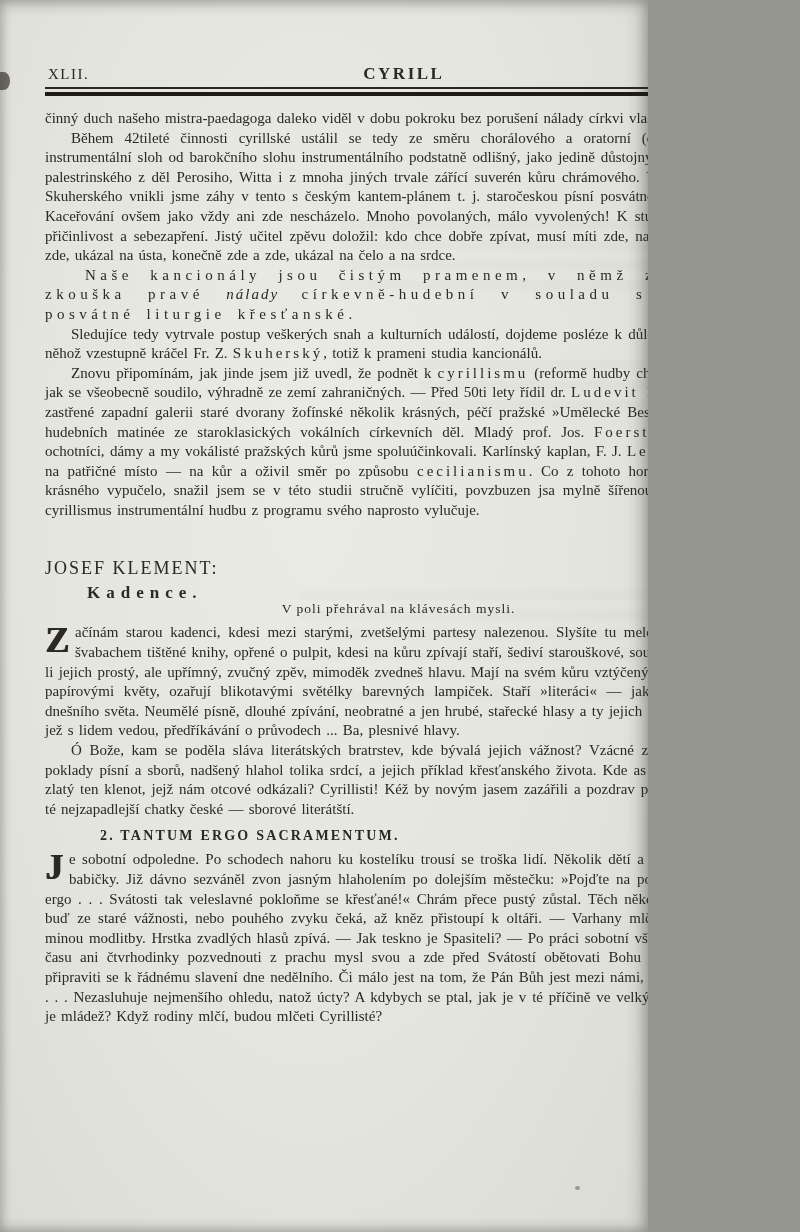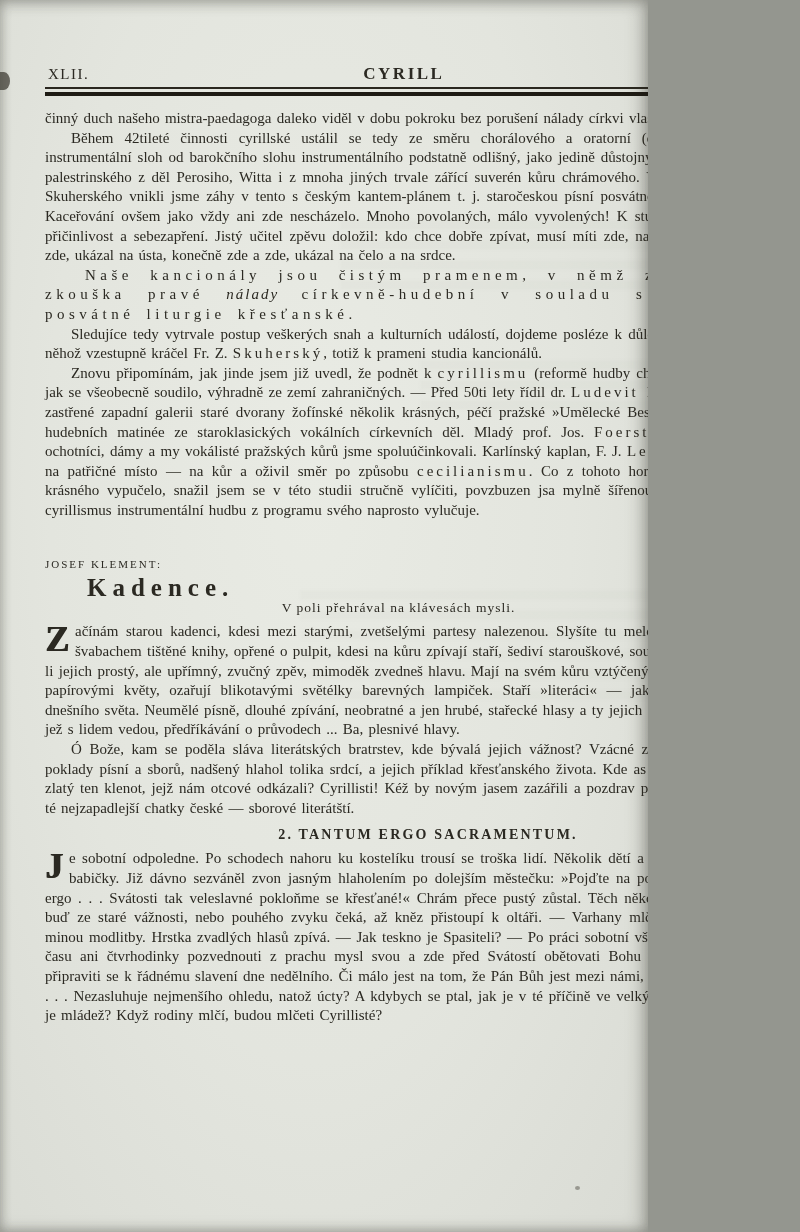--- a/index.html
+++ b/index.html
@@ -40,25 +40,25 @@
   p.indent{text-indent:26px;}
   p.spaced{letter-spacing:4.5px;word-spacing:4px;text-indent:40px;}
   .ital{font-style:italic;letter-spacing:2px;}
   .lsp{letter-spacing:3px;}
   .dropcap{float:left;font-size:36px;line-height:30px;font-weight:bold;margin:2px 6px 0 0;
     text-shadow:1px 0 0 #2b2922;}
 
   .divider{text-align:right;padding-right:30px;margin-top:8px;height:16px;}
   .sq{display:inline-block;width:9px;height:10px;border:2.5px solid #23211a;margin-left:5px;background:transparent;}
 
-  .author{margin-top:14px;font-size:11px;letter-spacing:2px;}
-  .title{margin:4px 0 0 42px;font-size:25px;font-weight:bold;letter-spacing:6px;}
+  .author{margin-top:14px;font-size:18px;letter-spacing:2px;}
+  .title{margin:4px 0 0 42px;font-size:17px;font-weight:bold;letter-spacing:6px;}
   .epigraph{text-align:center;font-size:13.5px;letter-spacing:1px;margin-top:-2px;padding-right:4px;}
   .sec-h{font-size:14px;font-weight:bold;letter-spacing:2.2px;margin:3px 0 0 70px;}
-  .sec-h.h2{margin:9px 0 0 55px;text-align:center;}
+  .sec-h.h2{margin:9px 0 0 55px;}
   .section .body{margin-top:6px;}
 </style>
 </head>
 <body>
 
 <div class="page">
   <div class="ghost g1"></div>
   <div class="ghost g2"></div>
   <div class="ghost g3"></div>
   <div class="smudge"></div>

